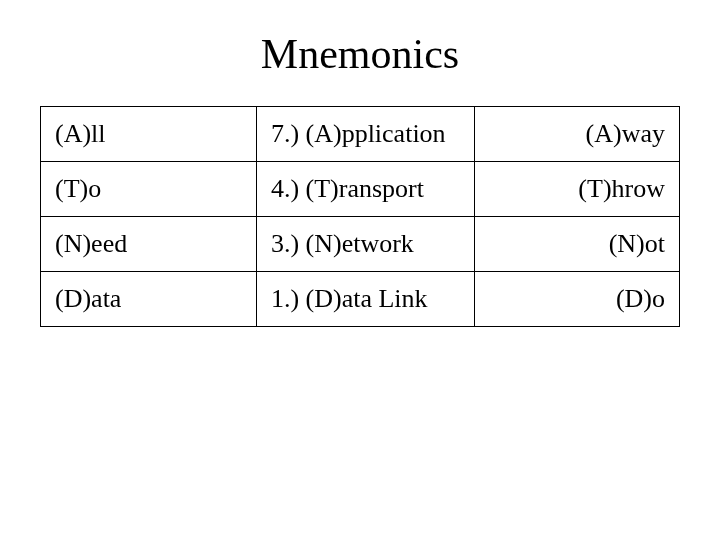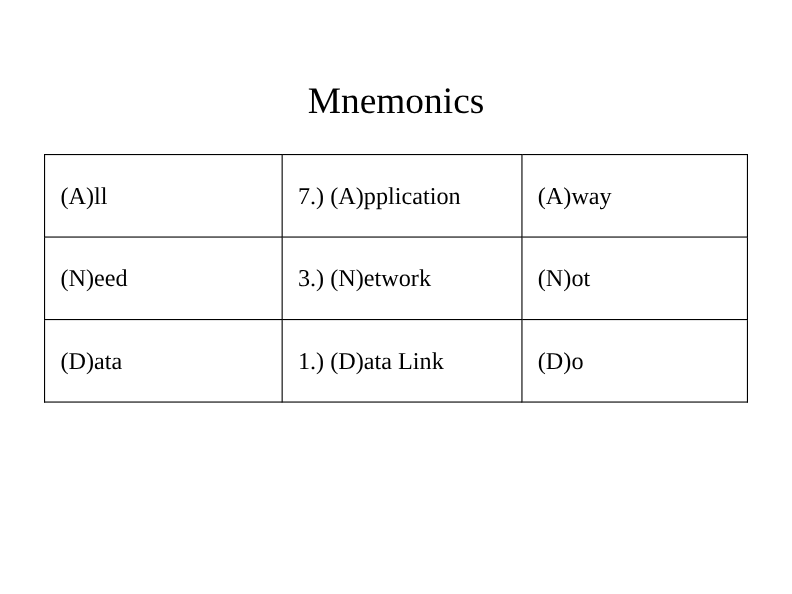--- a/index.html
+++ b/index.html
@@ -13,65 +13,70 @@
       height: 540px;
       background: #ffffff;
       font-family: 'Times New Roman', Times, serif;
       display: flex;
       flex-direction: column;
       align-items: center;
       padding-top: 30px;
     }
 
     h1 {
-      font-size: 34px;
+      font-size: 42px;
       font-weight: normal;
       margin-bottom: 28px;
       color: #000;
-      margin-top: 44px;
     }
 
     table {
       border-collapse: collapse;
       width: 640px;
     }
 
     td {
       border: 1px solid #000;
-      padding: 24px 14px;
-      font-size: 22px;
+      padding: 12px 14px;
+      font-size: 26px;
       color: #000;
       vertical-align: middle;
     }
 
     td:first-child {
       width: 200px;
     }
 
     td:nth-child(2) {
       width: 202px;
     }
 
     td:nth-child(3) {
       width: 190px;
+      text-align: right;
     }
   </style>
 </head>
 <body>
 
 <h1>Mnemonics</h1>
 
 <table>
   <tbody id="table-body">
   <tr>
         <td>(A)ll</td>
         <td>7.) (A)pplication</td>
         <td>(A)way</td>
       </tr>
       <tr>
+        <td>(T)o</td>
+        <td>4.) (T)ransport</td>
+        <td>(T)hrow</td>
+      </tr>
+      <tr>
         <td>(N)eed</td>
         <td>3.) (N)etwork</td>
         <td>(N)ot</td>
       </tr>
       <tr>
         <td>(D)ata</td>
         <td>1.) (D)ata Link</td>
         <td>(D)o</td>
       </tr>
     </tbody>

